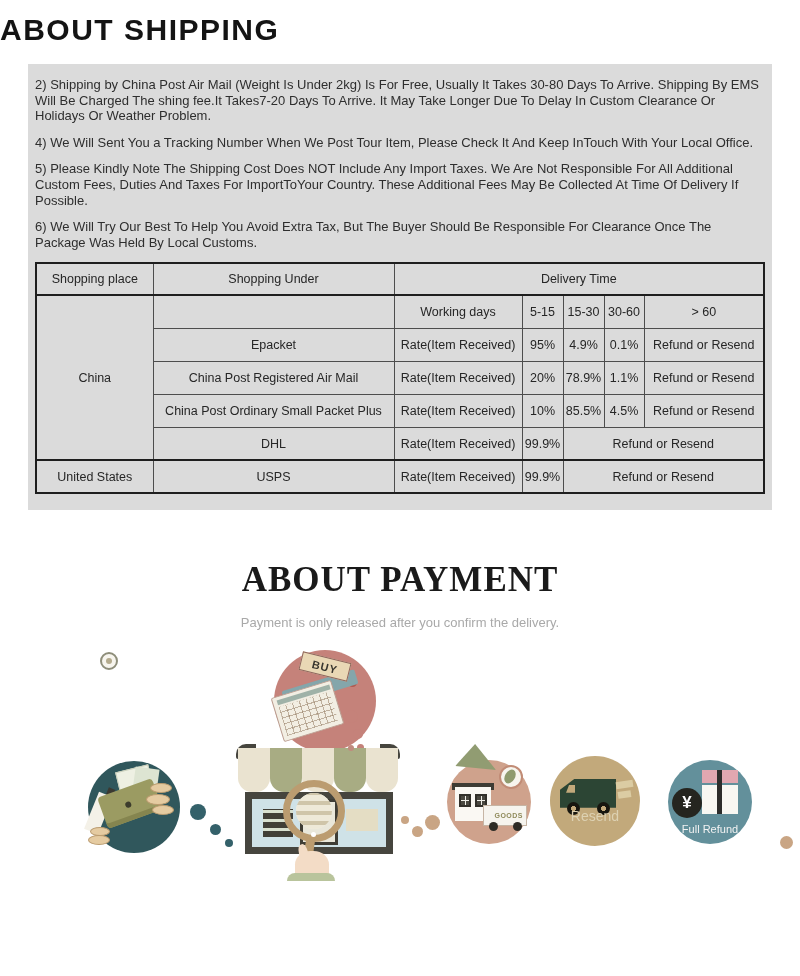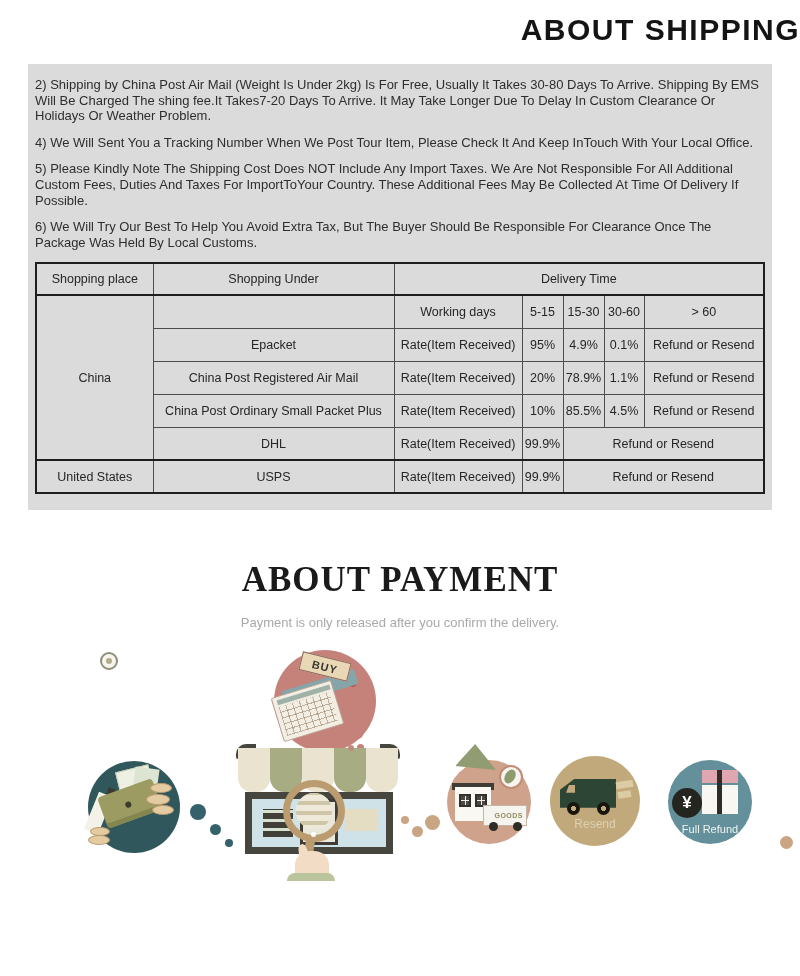--- a/index.html
+++ b/index.html
@@ -4,22 +4,22 @@
 <style>
   * { margin:0; padding:0; box-sizing:border-box; }
   html,body { background:#ffffff; }
   body {
     width:800px; height:976px; overflow:hidden; position:relative;
     font-family:"Liberation Sans", sans-serif; color:#2d2d2d;
   }
 
   
   .ship-title {
-    margin-top:13px; text-align:right;
-    font-size:30px; font-weight:700; letter-spacing:1.5px; color:#141414;margin-left:32px;
+    margin-top:13px; text-align:left;
+    font-size:30px; font-weight:700; letter-spacing:1.5px; color:#141414;
   }
 
   
   .panel {
     width:744px; margin:17px auto 0 auto; background:#dbdbdb;
     padding:13px 7px 16px 7px;
   }
   .panel p {
     font-size:13px; line-height:1.2; color:#2e2e2e; margin-bottom:11px;
   }
@@ -150,21 +150,21 @@
   
   .resend-circle { left:550px; top:116px; width:90px; height:90px; background:#c2a97b; }
   .van { left:10px; top:23px; width:56px; height:29px; background:#2c4534;
     clip-path:polygon(0 38%, 26% 0, 100% 0, 100% 100%, 0 100%); }
   .van-window { left:16px; top:29px; width:9px; height:8px; background:#c2a97b; clip-path:polygon(35% 0,100% 0,100% 100%,0 100%); }
   .wheel { width:13px; height:13px; background:#17160f; border-radius:50%;
     background-image:radial-gradient(circle at 50% 50%, #c2a97b 0 2.5px, #17160f 2.5px); }
   .wheel1 { left:17px; top:46px; } .wheel2 { left:47px; top:46px; }
   .speed1 { left:66px; top:25px; width:17px; height:7px; background:#dbcca3; transform:rotate(-8deg); }
   .speed2 { left:68px; top:35px; width:13px; height:7px; background:#dbcca3; transform:rotate(-8deg); }
-  .resend-label { left:0; bottom:15px; width:100%; text-align:center; font-size:12px; color:#ddd1b2; }
+  .resend-label { left:0; bottom:22px; width:100%; text-align:center; font-size:14px; color:#ddd1b2; }
 
   
   .refund-circle { left:668px; top:120px; width:84px; height:84px; background:#63909b; }
   .gift-lid-l { left:34px; top:10px; width:15px; height:13px; background:#e1a7b0; }
   .gift-lid-r { left:53px; top:10px; width:17px; height:13px; background:#e1a7b0; }
   .gift-box   { left:34px; top:25px; width:36px; height:29px; background:#f8f7f2; }
   .gift-ribbon{ left:49px; top:10px; width:5px; height:44px; background:#2d2d2b; }
   .yen-badge  { left:4px; top:28px; width:30px; height:30px; background:#25251f; border-radius:50%;
     display:flex; align-items:center; justify-content:center;
     color:#ffffff; font-size:17px; font-weight:700; }

